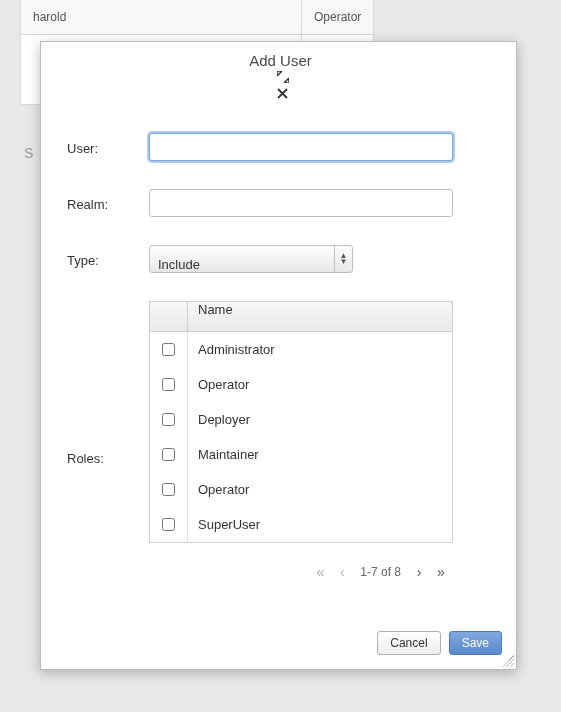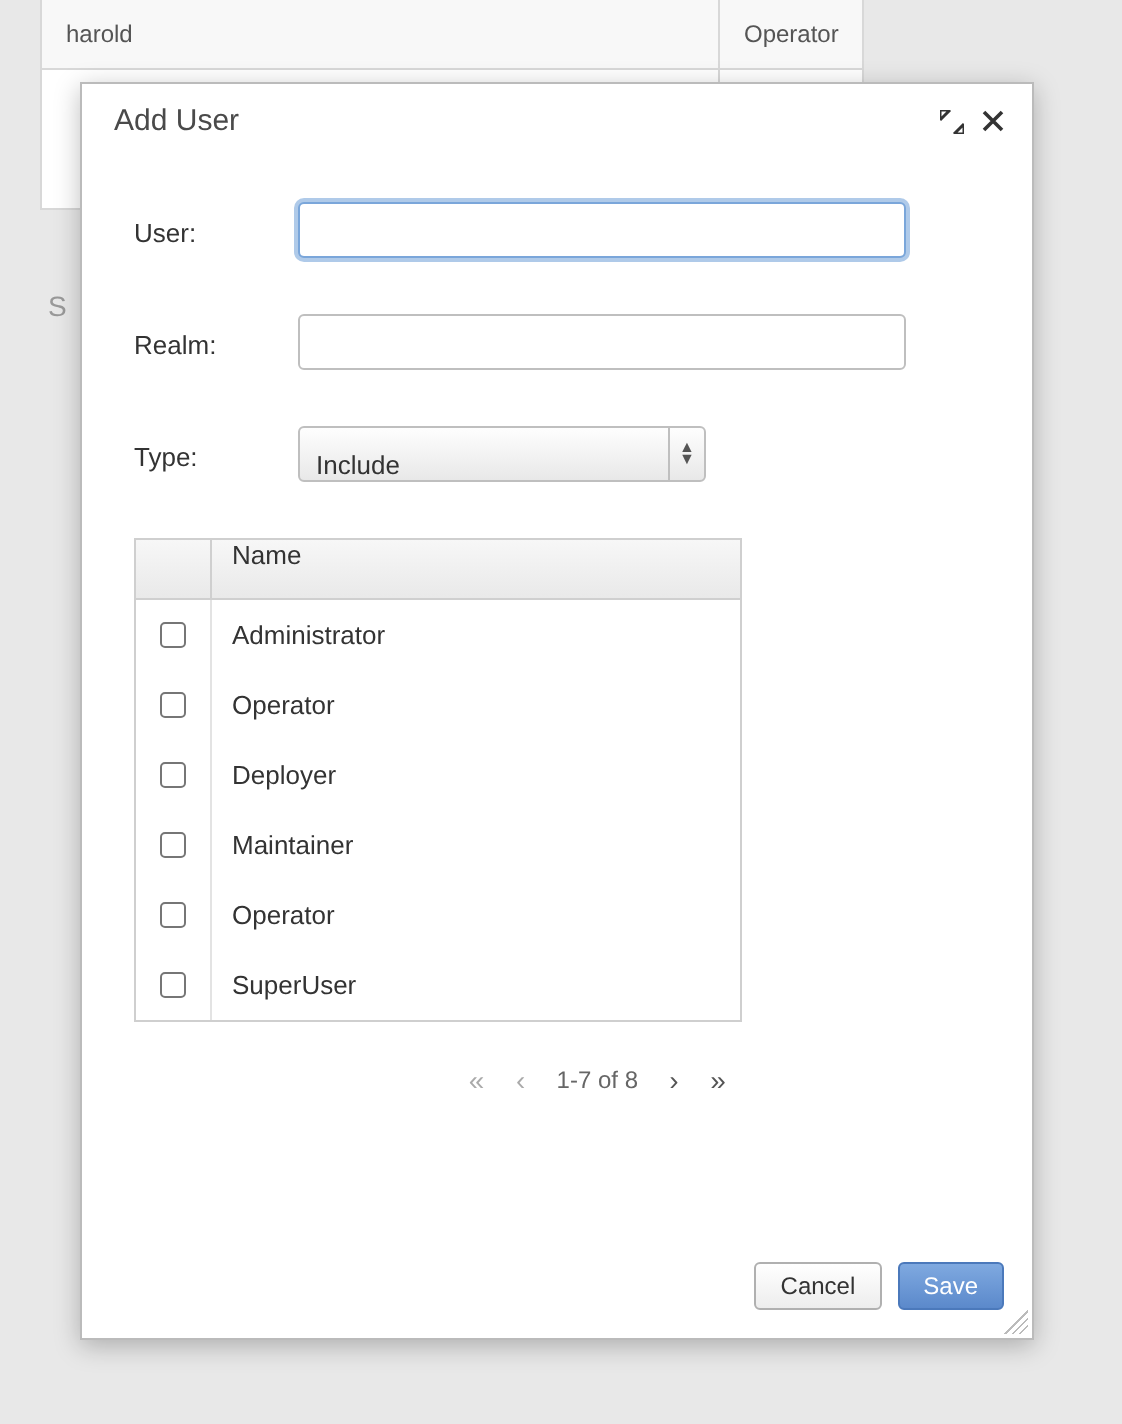--- a/index.html
+++ b/index.html
@@ -22,40 +22,41 @@
   .bg-table td {
     border-bottom: 1px solid #d8d8d8;
     border-right: 1px solid #d8d8d8;
     padding: 10px 12px;
     height: 30px;
     color: #555;
     background: #f8f8f8;
     font-size: 12px;
     vertical-align: middle;
   }
-  .bg-table td:first-child { width: 339px; }
+  .bg-table td:first-child { width: 281px; }
   .bg-table tr:nth-child(2) td { background: #fff; height: 70px; }
   .bg-s {
     position: absolute; left: 24px; top: 145px; color: #999; font-size: 14px;
   }
 
   .modal {
     position: absolute;
     left: 40px; top: 41px;
     width: 477px; height: 629px;
     background: #fff;
     border: 1px solid #bbb;
     box-shadow: 0 3px 12px rgba(0,0,0,0.25);
     display: flex; flex-direction: column;
   }
   .modal-titlebar {
     display: flex; align-items: center;
     padding: 10px 12px 10px 16px;
     font-size: 15px;
     color: #4a4a4a;
+    flex-direction: column;
   }
   .modal-titlebar .title { flex: 1; font-weight: 500; }
   .title-icon {
     width: 16px; height: 16px; margin-left: 4px;
     display: inline-flex; align-items: center; justify-content: center;
     cursor: pointer; color: #333;
   }
   .modal-body {
     flex: 1;
     padding: 22px 26px 0 26px;
@@ -221,20 +222,21 @@
           <span class="sel-text">Include</span>
           <span class="sel-handle">
             <span>▲</span>
               <span>▼</span>
           </span>
         </div>
       </div>
     </div>
 
     <div class="form-row top dense">
+      <div class="form-label" style="padding-top:150px;">Roles:</div>
       <div class="form-control">
         <div class="roles-table">
           <div class="roles-header">
             <div class="rh-check"></div>
             <div class="rh-name">Name</div>
           </div>
           <div class="roles-body" id="roles-body">
               <div class="roles-row">
                 <div class="rc-check">
                   <input type="checkbox" style="">

